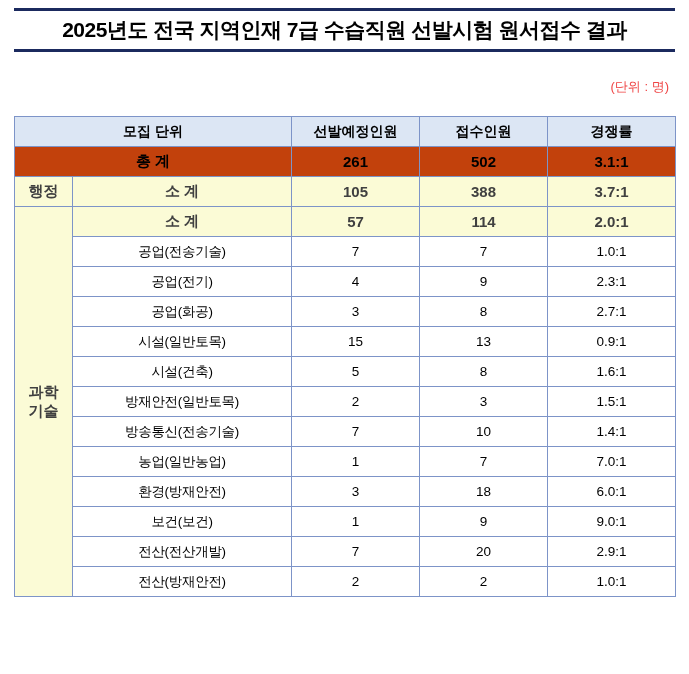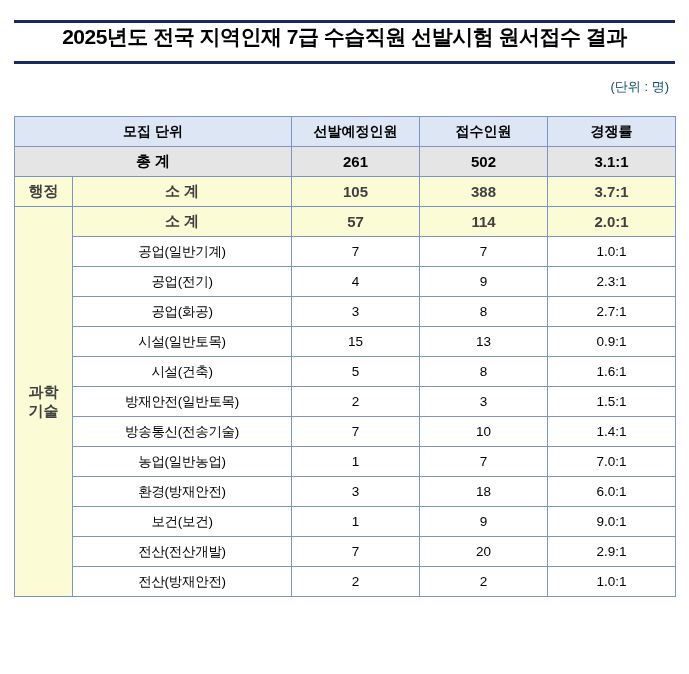--- a/index.html
+++ b/index.html
@@ -18,46 +18,47 @@
     position: relative;
     width: 689px;
     height: 674px;
     box-sizing: border-box;
   }
 
   
   .title-banner {
     position: absolute;
     left: 14px;
-    top: 20px;
+    top: 8px;
     width: 661px;
     height: 38px;
     background: #ffffff;
     border-top: 3px solid #1b2a5e;
     border-bottom: 3px solid #1b2a5e;
     border-left: 0;
     border-right: 0;
     display: flex;
+    align-items: center;
     justify-content: center;
   }
   .title-text {
     font-size: 21px;
     font-weight: bold;
     letter-spacing: -0.5px;
     color: #000000;
     white-space: nowrap;
   }
 
   
   .unit-note {
     position: absolute;
     right: 20px;
     top: 78px;
     font-size: 13px;
-    color: #0c4a6e;
+    color: #ef4444;
   }
 
   
   .table-wrap {
     position: absolute;
     left: 14px;
     top: 116px;
     width: 661px;
   }
   table.data {
@@ -81,21 +82,21 @@
   col.c-apply { width: 128px; }
   col.c-rate  { width: 128px; }
 
   thead th {
     background: #dce6f4;
     font-weight: bold;
     font-size: 14px;
     height: 32px;
   }
   .row-total td {
-    background: #e5e5e5;
+    background: #c2410c;
     font-weight: bold;
     font-size: 15px;
     height: 32px;
   }
   .row-sub td {
     background: #fbfbd6;
     font-weight: bold;
     font-size: 15px;
     color: #404040;
     height: 32px;
@@ -164,21 +165,21 @@
             <span>과학</span><br>
             <span>기술</span>
           </td>
           <td>소 계</td>
           <td>57</td>
           <td>114</td>
           <td>2.0:1</td>
         </tr>
 
         <tr class="row-detail">
-          <td class="cell-name">공업(일반기계)</td>
+          <td class="cell-name">공업(전송기술)</td>
           <td>7</td>
           <td>7</td>
           <td>1.0:1</td>
         </tr>
         <tr class="row-detail">
           <td class="cell-name">공업(전기)</td>
           <td>4</td>
           <td>9</td>
           <td>2.3:1</td>
         </tr>

